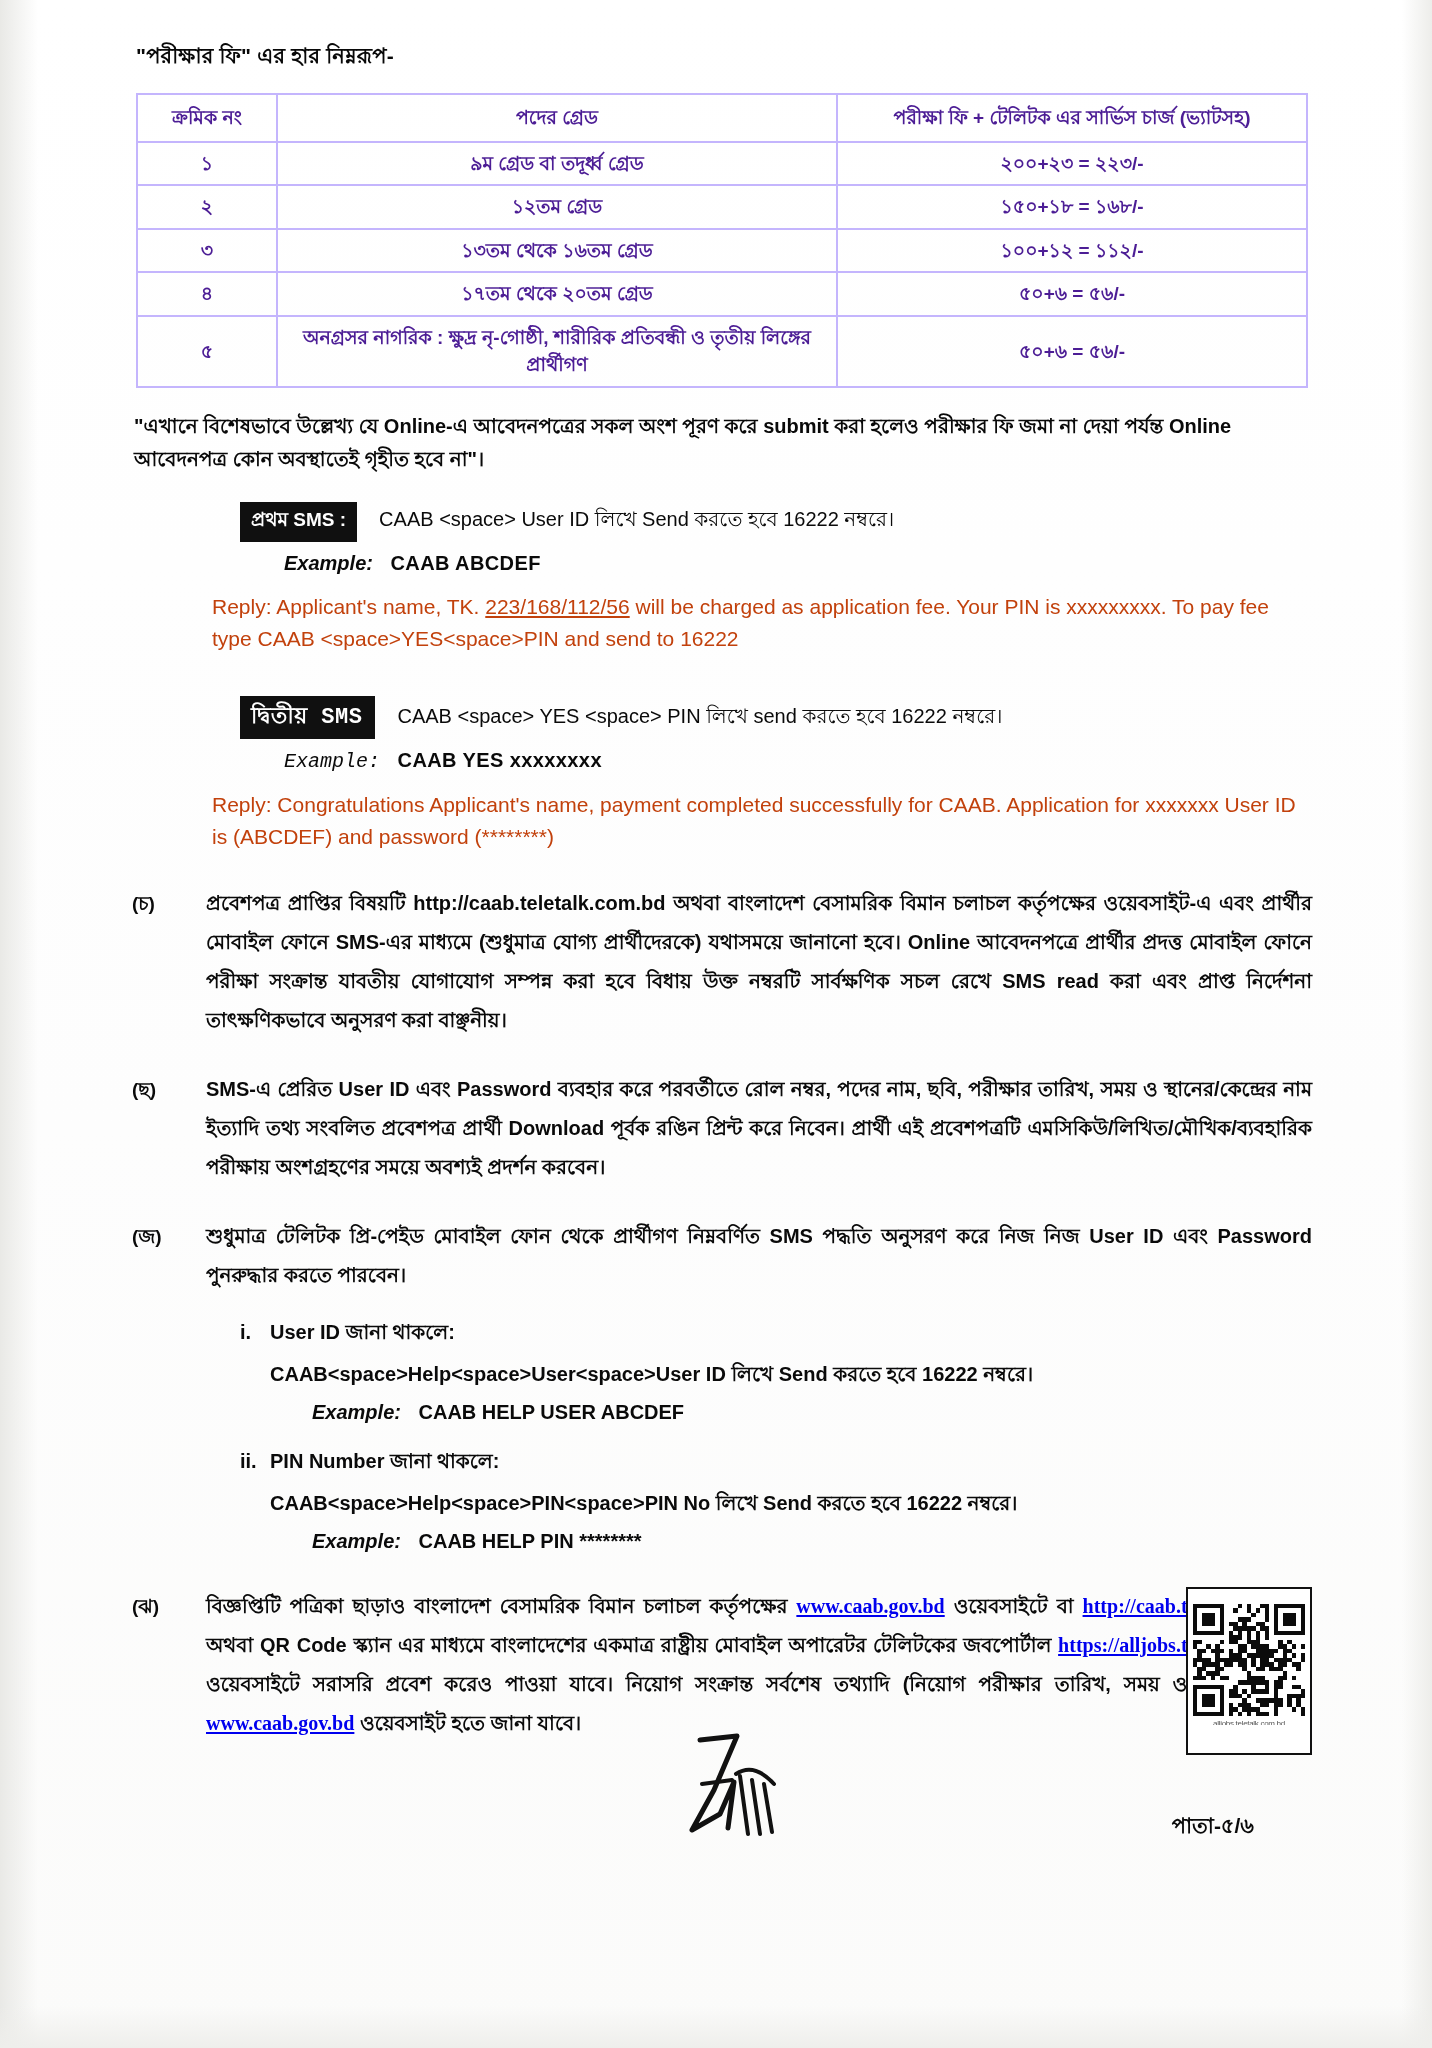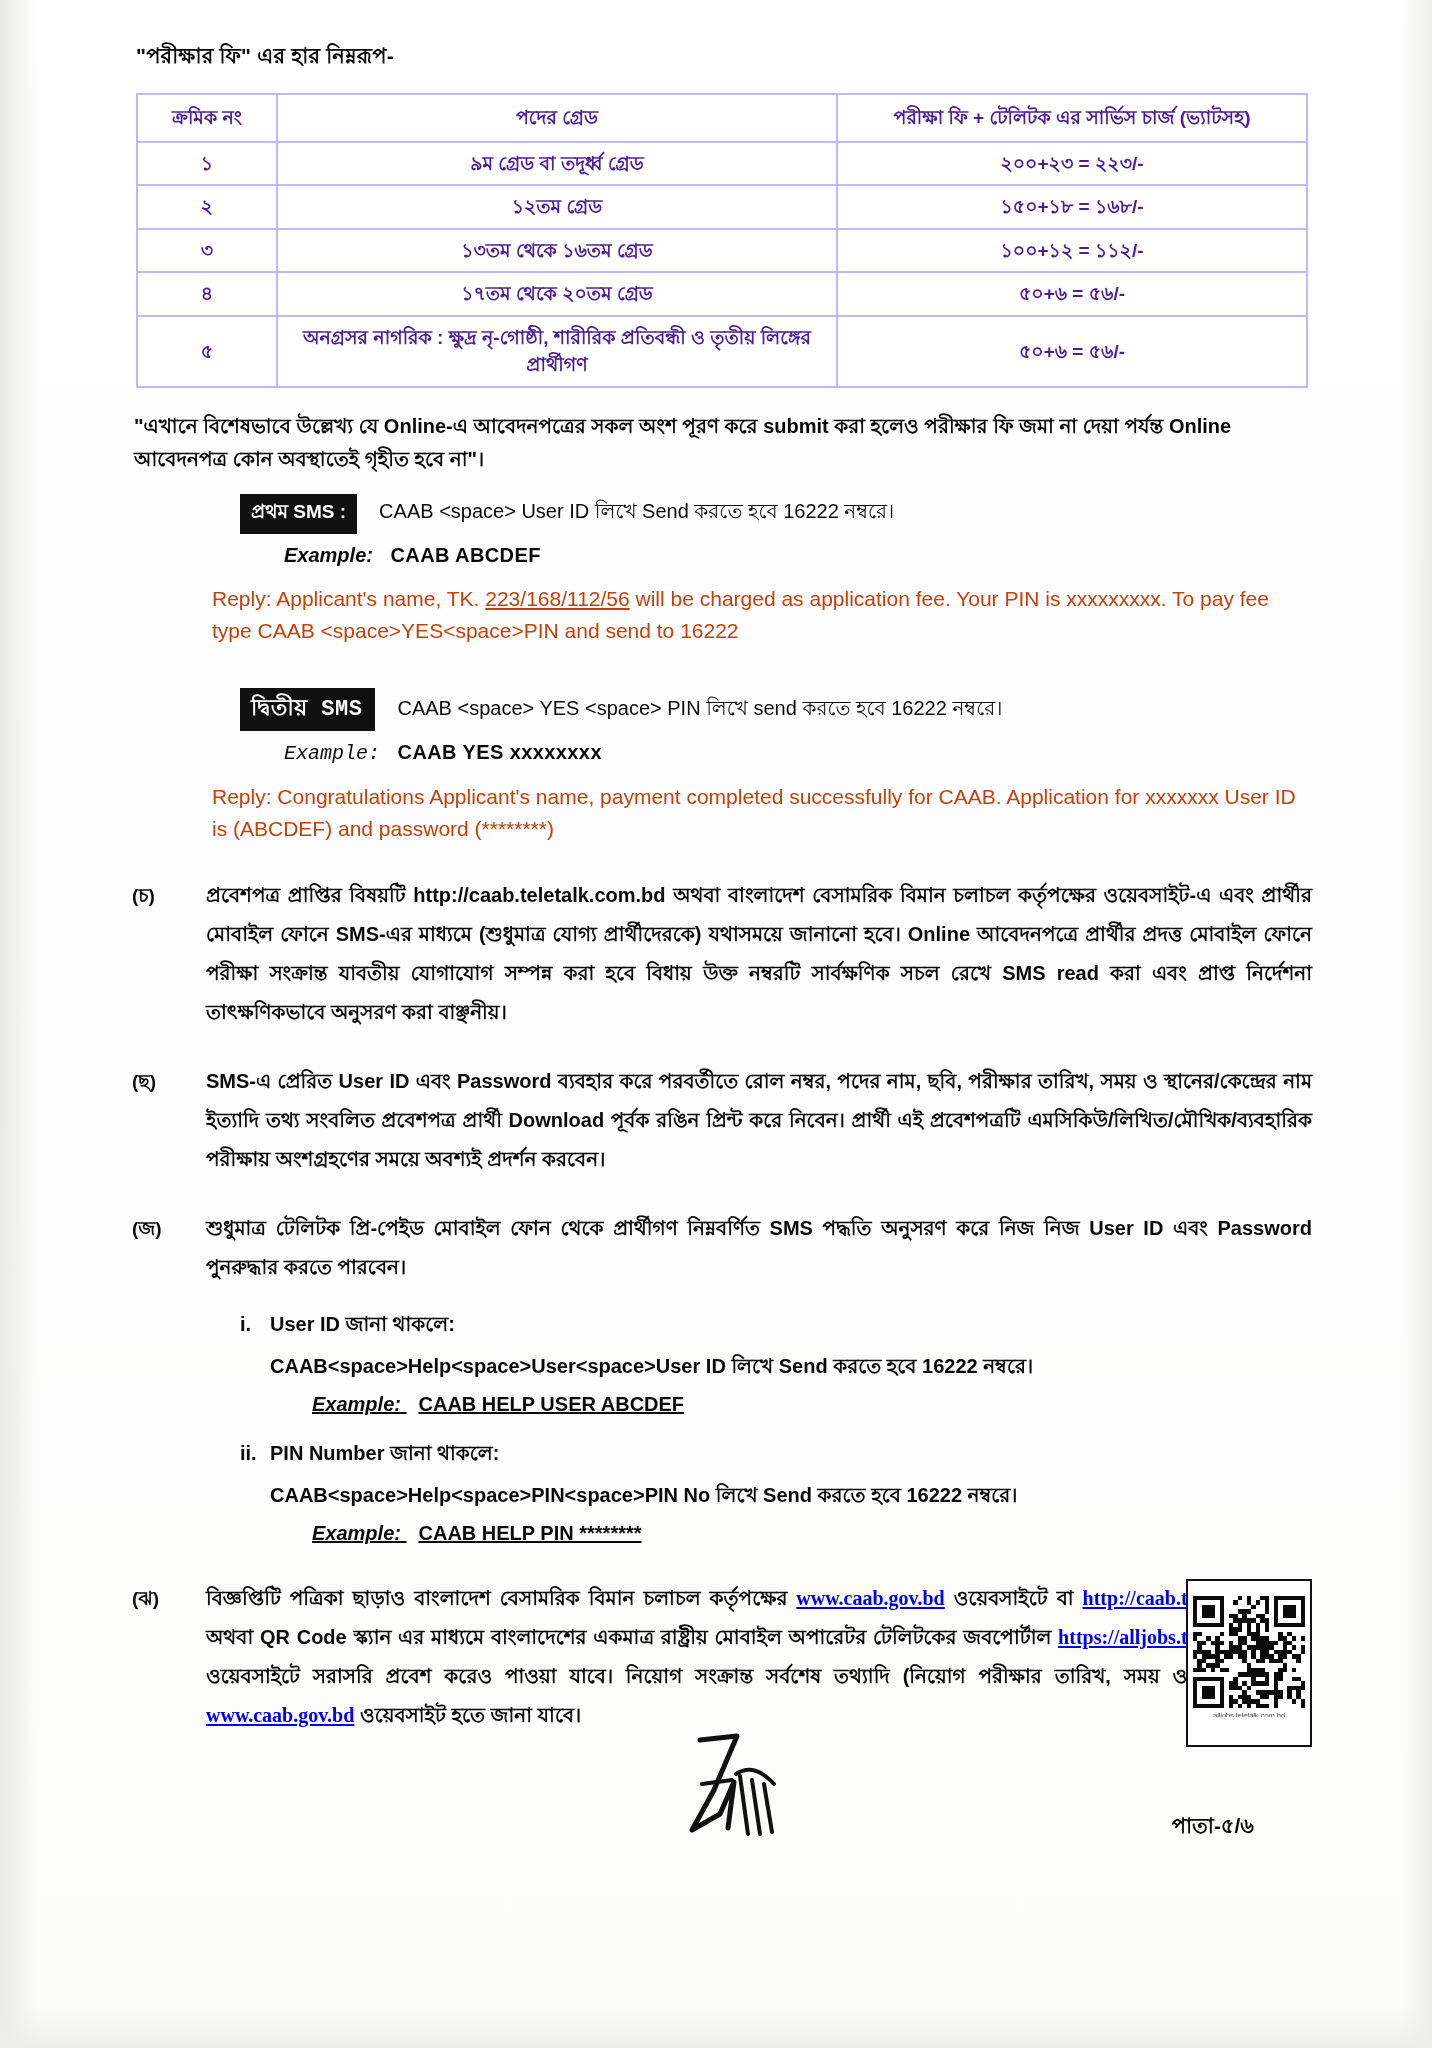--- a/index.html
+++ b/index.html
@@ -74,21 +74,21 @@
 
   .note-strong {
     font-size: 20px;
     font-weight: bold;
     line-height: 1.65;
     margin: 22px 0 0 2px;
     color: #090909;
   }
 
   
-  .sms-wrap { margin-top: 18px; padding-left: 108px; }
+  .sms-wrap { margin-top: 26px; padding-left: 108px; }
   .sms-line { display: flex; align-items: baseline; gap: 22px; }
   .sms-tag {
     background: #101010;
     color: #ffffff;
     font-weight: bold;
     font-size: 19px;
     padding: 3px 11px 5px 11px;
     white-space: nowrap;
     display: inline-block;
   }
@@ -149,21 +149,20 @@
   .roman-cmd {
     font-size: 20px;
     font-weight: bold;
     margin: 9px 0 0 30px;
     white-space: nowrap;
   }
   .roman-ex {
     font-size: 20px;
     margin: 9px 0 22px 72px;
     white-space: nowrap;
-    text-decoration: underline;
   }
   .roman-ex .ex-label { font-style: italic; font-weight: bold; }
   .roman-ex .ex-value { font-weight: bold; margin-left: 12px; }
 
   
   .qr-box {
     position: absolute;
     right: 0px;
     top: 0px;
     width: 126px;

